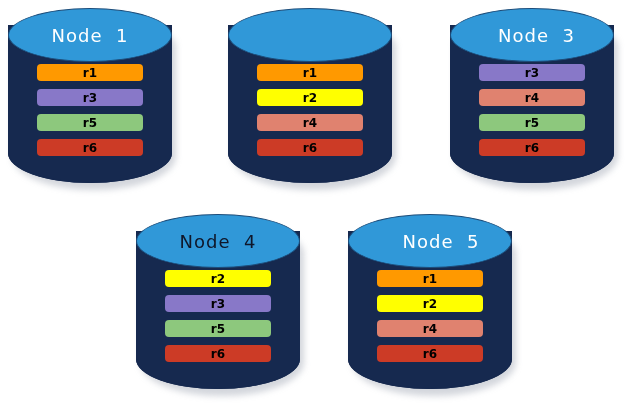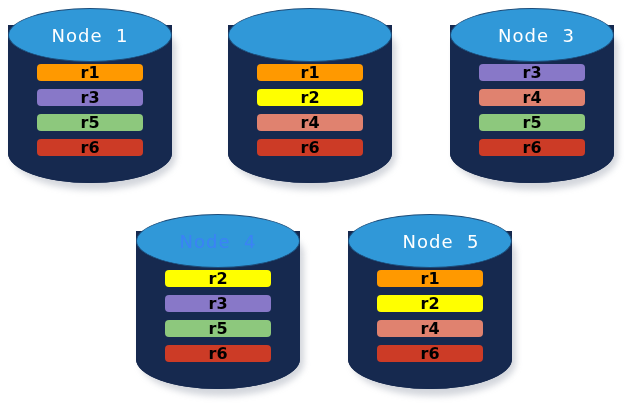--- a/index.html
+++ b/index.html
@@ -100,21 +100,21 @@
   }
 
   .replica {
     height: 17px;
     margin-bottom: 8px;
     border-radius: 4px;
     display: flex;
     align-items: center;
     justify-content: center;
     color: #000000;
-    font-size: 16px;
+    font-size: 12px;
     font-weight: bold;
     line-height: 1;
   }
 
   .replica:last-child {
     margin-bottom: 18px;
   }
 
   
   .pos-n1 { left: 8px;   top: 8px; }
@@ -159,21 +159,21 @@
         <div class="replica" style="background: rgb(136, 120, 200); color: rgb(0, 0, 0);">r3</div>
         <div class="replica" style="background: rgb(224, 130, 111); color: rgb(0, 0, 0);">r4</div>
         <div class="replica" style="background: rgb(141, 200, 125); color: rgb(0, 0, 0);">r5</div>
         <div class="replica" style="background: rgb(204, 59, 38); color: rgb(0, 0, 0);">r6</div>
       </div>
     </div>
     <div class="node pos-n4">
       <div class="node-shadow"></div>
       <div class="cyl-body" style="background: rgb(22, 41, 79);"></div>
       <div class="cyl-top" style="background: rgb(48, 152, 216);"></div>
-      <div class="node-title" style="color: #3b82f6;">Node  4</div>
+      <div class="node-title" style="color: #0f172a;">Node  4</div>
       <div class="replica-stack">
         <div class="replica" style="background: rgb(255, 255, 0); color: rgb(0, 0, 0);">r2</div>
         <div class="replica" style="background: rgb(136, 120, 200); color: rgb(0, 0, 0);">r3</div>
         <div class="replica" style="background: rgb(141, 200, 125); color: rgb(0, 0, 0);">r5</div>
         <div class="replica" style="background: rgb(204, 59, 38); color: rgb(0, 0, 0);">r6</div>
       </div>
     </div>
     <div class="node pos-n5">
       <div class="node-shadow"></div>
       <div class="cyl-body" style="background: rgb(22, 41, 79);"></div>

